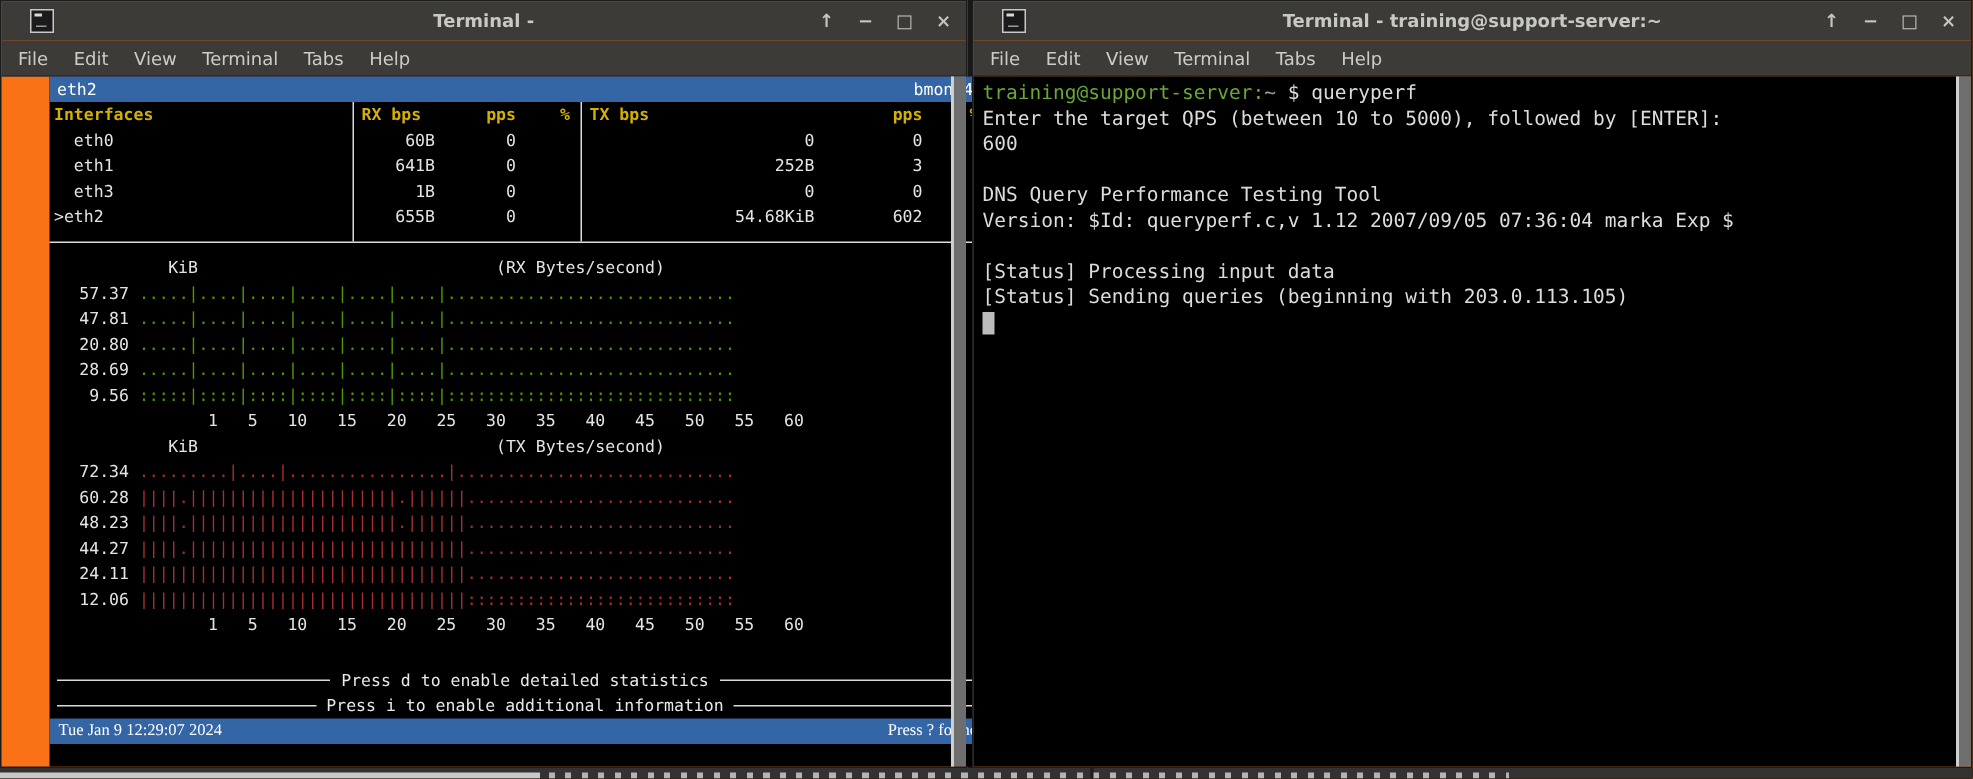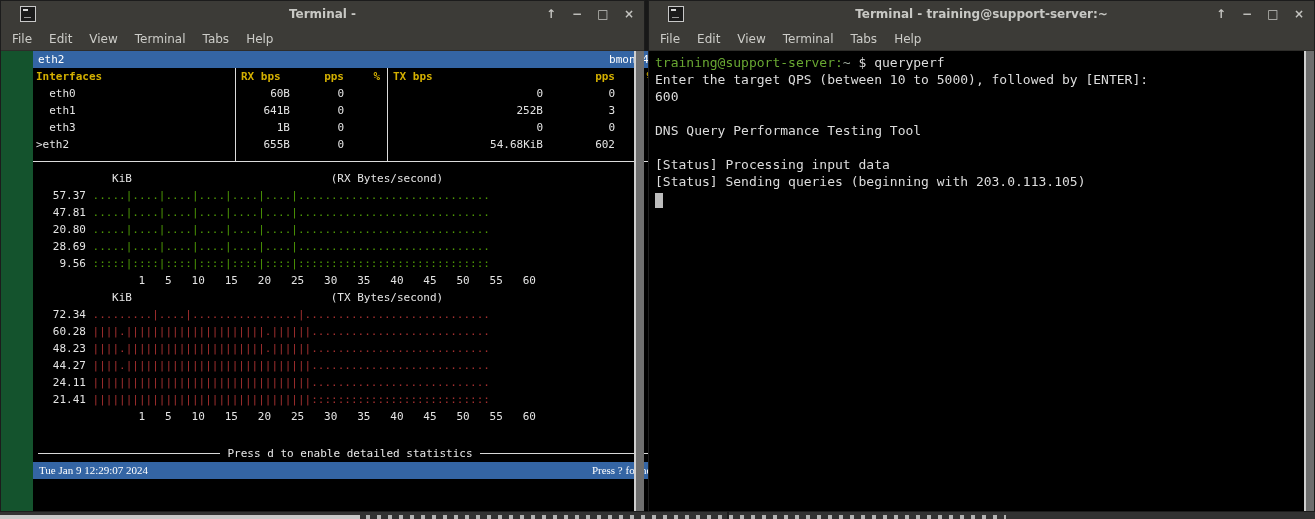--- a/index.html
+++ b/index.html
@@ -1,21 +1,21 @@
 <!DOCTYPE html>
 <html><head>
 <meta charset="utf-8">
 <style>
   * { margin:0; padding:0; box-sizing:border-box; }
   html,body { width:1315px; height:519px; background:#101010; overflow:hidden;
               font-family:"DejaVu Sans", sans-serif; }
   .screen { position:relative; width:1315px; height:519px; background:#181818; }
 
   
-  .window { position:absolute; top:0; height:512px; background:#14532d;
+  .window { position:absolute; top:0; height:512px; background:#f97316;
             border:1px solid #1c1c1c; }
   .win-left  { left:0;   width:645px; }
   .win-right { left:648px; width:667px; }
 
   .titlebar { position:relative; height:26px; background:#3c3b37;
               display:flex; align-items:center; }
   .title-text { position:absolute; left:0; right:0; text-align:center;
                 color:#c8c8c4; font-size:12px; font-weight:bold; }
   .app-icon { position:absolute; left:19px; top:5px; width:16px; height:16px;
               background:#1b1b1b; border:1px solid #c8c8c8; }
@@ -181,29 +181,34 @@
         <div class="ln g-axis">         1   5   10   15   20   25   30   35   40   45   50   55   60</div>
       </div>
 
       <div class="g-tx">
         <div class="ln g-head">     KiB                              (TX Bytes/second)</div>
         <div class="ln"><span class="g-label">   72.34 </span><span class="g-pat">.........|....|................|............................</span></div>
         <div class="ln"><span class="g-label">   60.28 </span><span class="g-pat">||||.|||||||||||||||||||||.||||||...........................</span></div>
         <div class="ln"><span class="g-label">   48.23 </span><span class="g-pat">||||.|||||||||||||||||||||.||||||...........................</span></div>
         <div class="ln"><span class="g-label">   44.27 </span><span class="g-pat">||||.||||||||||||||||||||||||||||...........................</span></div>
         <div class="ln"><span class="g-label">   24.11 </span><span class="g-pat">|||||||||||||||||||||||||||||||||...........................</span></div>
-        <div class="ln"><span class="g-label">   21.41 </span><span class="g-pat">|||||||||||||||||||||||||||||||||:::::::::::::::::::::::::::</span></div>
+        <div class="ln"><span class="g-label">   12.06 </span><span class="g-pat">|||||||||||||||||||||||||||||||||:::::::::::::::::::::::::::</span></div>
         <div class="ln g-axis">         1   5   10   15   20   25   30   35   40   45   50   55   60</div>
       </div>
 
       <div class="ln-blank"></div>
 
       <div class="pressline">
         <div class="dash left"></div>
         <span class="press-text">Press d to enable detailed statistics</span>
+        <div class="dash right"></div>
+      </div>
+      <div class="pressline">
+        <div class="dash left"></div>
+        <span class="press-text">Press i to enable additional information</span>
         <div class="dash right"></div>
       </div>
 
       <div class="bmon-status">
         <span>Tue Jan  9 12:29:07 2024</span>
         <span>Press ? for help</span>
       </div>
     </div>
     <div class="scrollbar"></div>
   </div>
@@ -227,20 +232,21 @@
       <span class="menu-item">Tabs</span>
       <span class="menu-item">Help</span>
     </div>
 
     <div class="content term">
       <div class="tline"><span class="p-user">training@support-server:</span><span class="p-path">~</span><span class="p-cmd"> $ queryperf</span></div>
       <div class="tline">Enter the target QPS (between 10 to 5000), followed by [ENTER]:</div>
       <div class="tline">600</div>
       <div class="tline"></div>
       <div class="tline">DNS Query Performance Testing Tool</div>
+      <div class="tline">Version: $Id: queryperf.c,v 1.12 2007/09/05 07:36:04 marka Exp $</div>
       <div class="tline"></div>
       <div class="tline">[Status] Processing input data</div>
       <div class="tline">[Status] Sending queries (beginning with 203.0.113.105)</div>
       <div class="tline"><span class="cursor-block"></span></div>
     </div>
     <div class="scrollbar"></div>
   </div>
 
   <div class="taskbar-strip">
     <div class="tb-light"></div>

